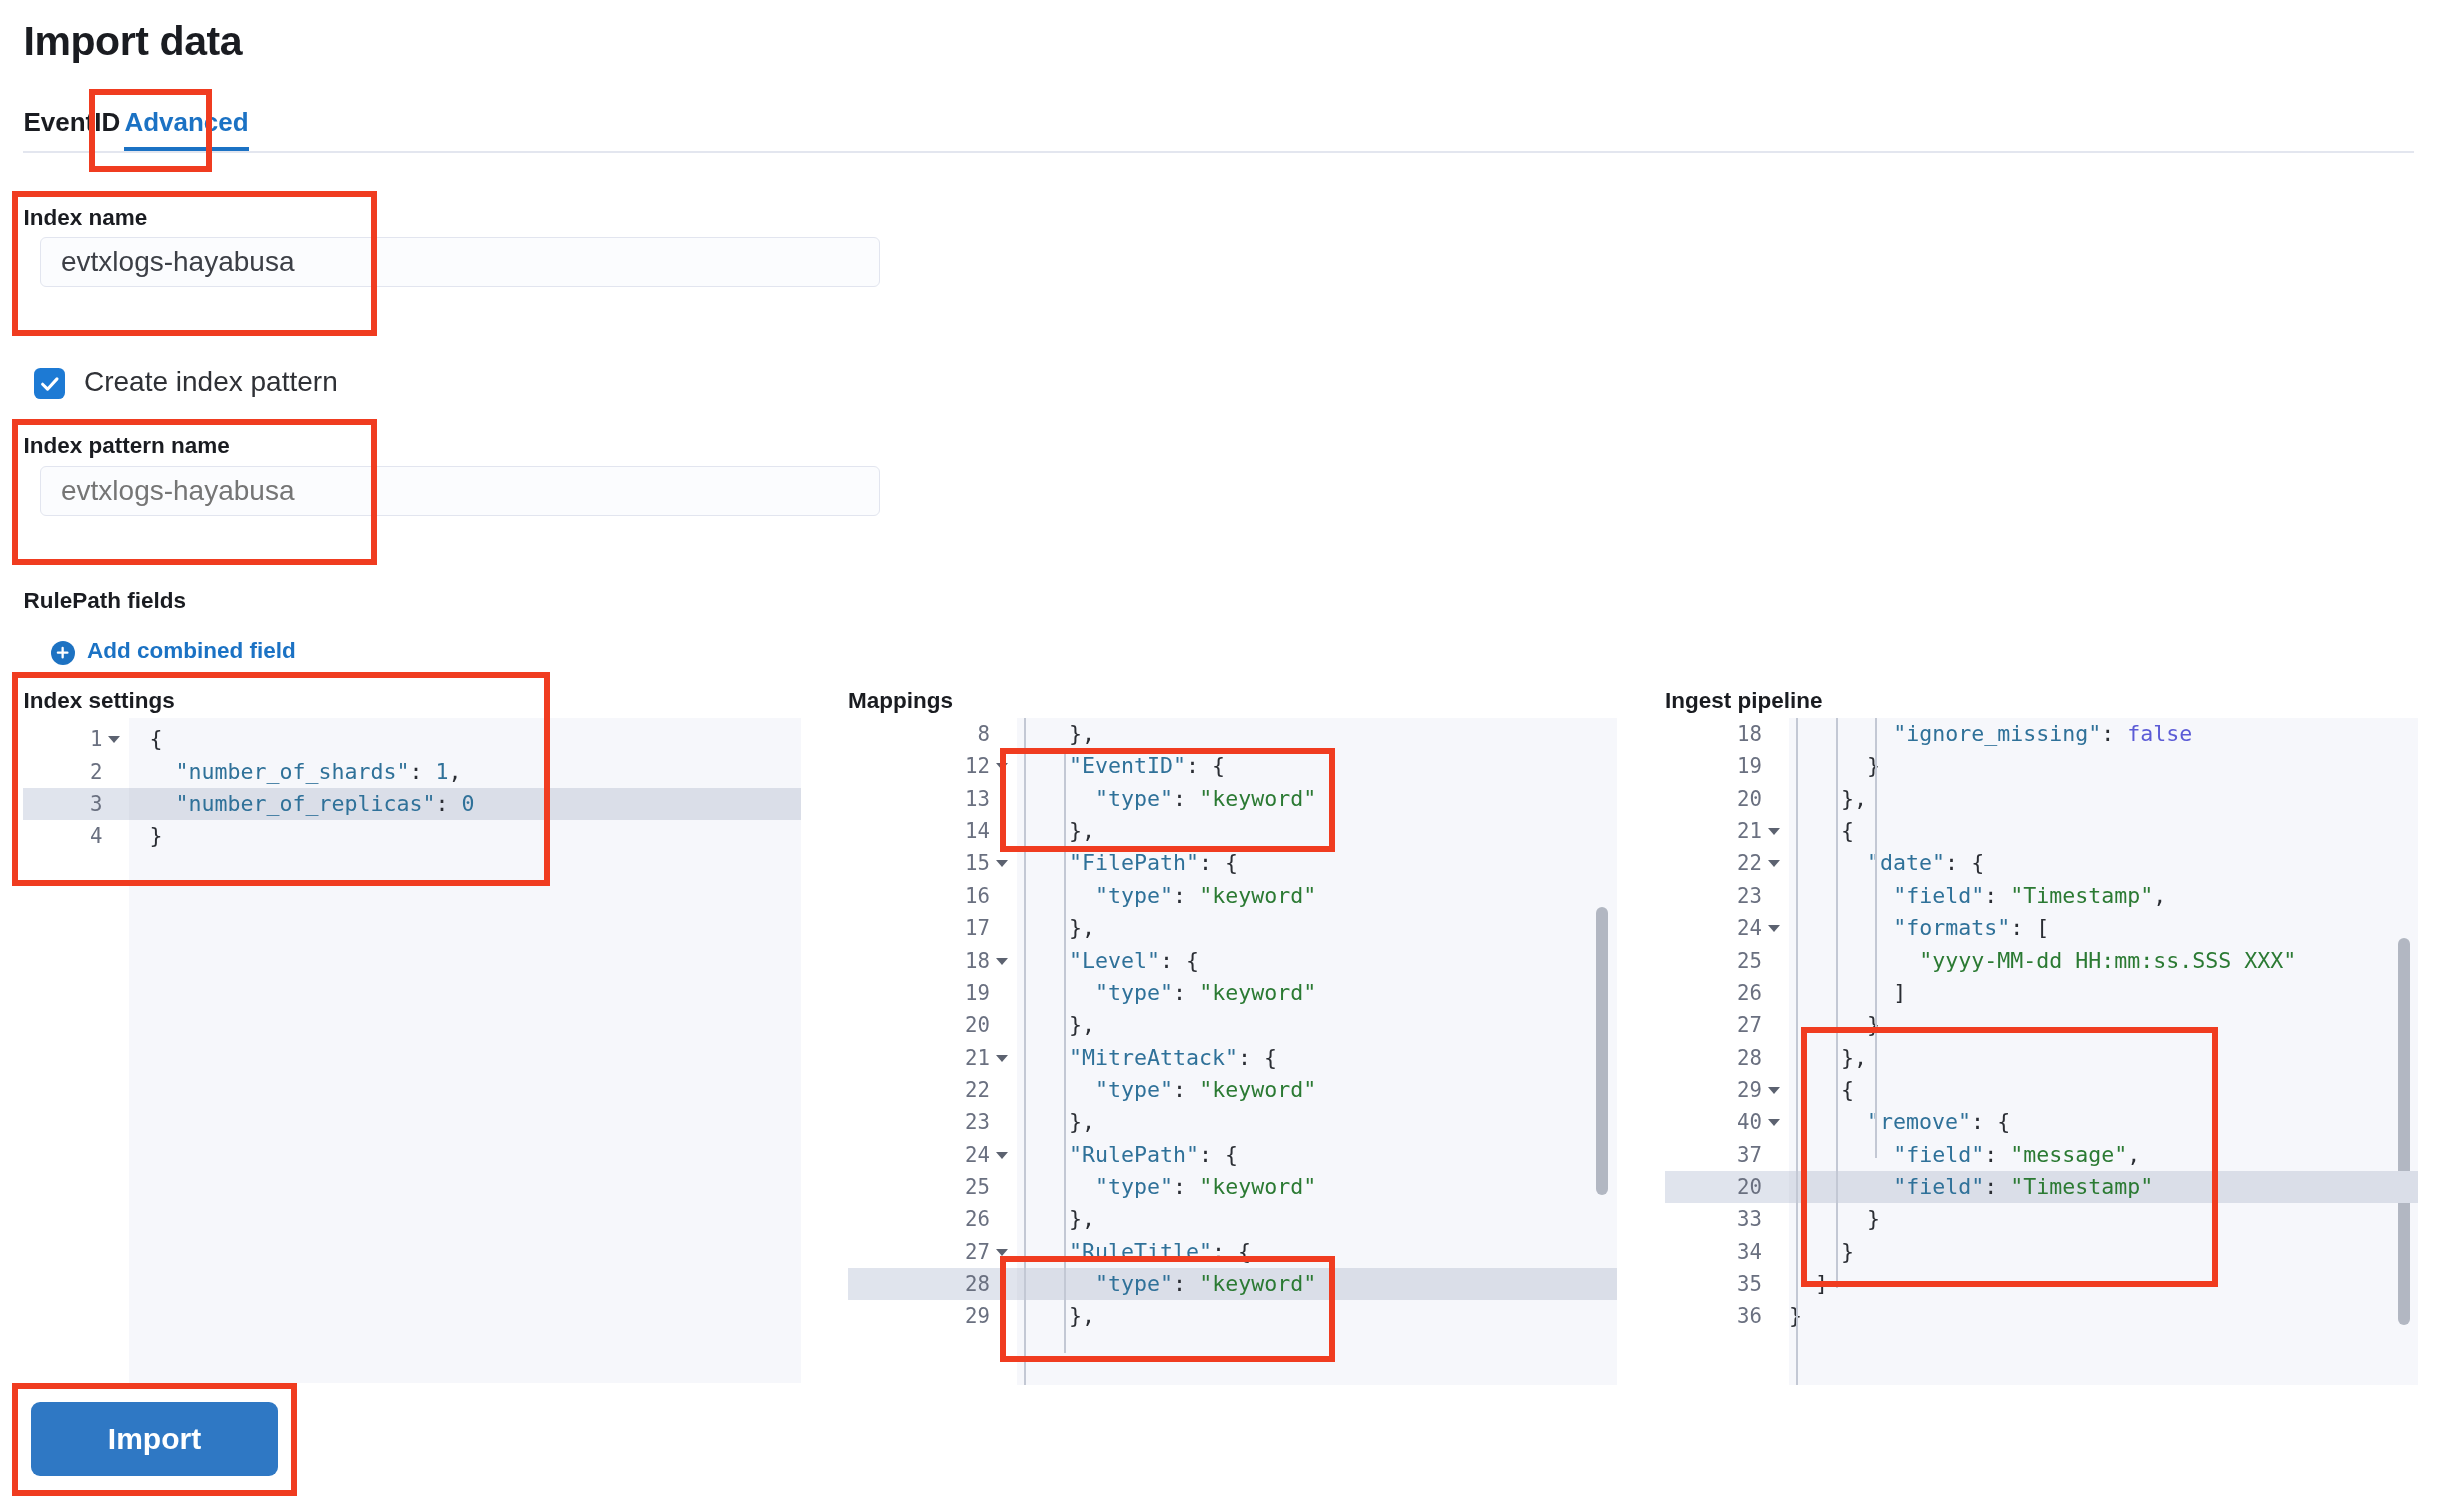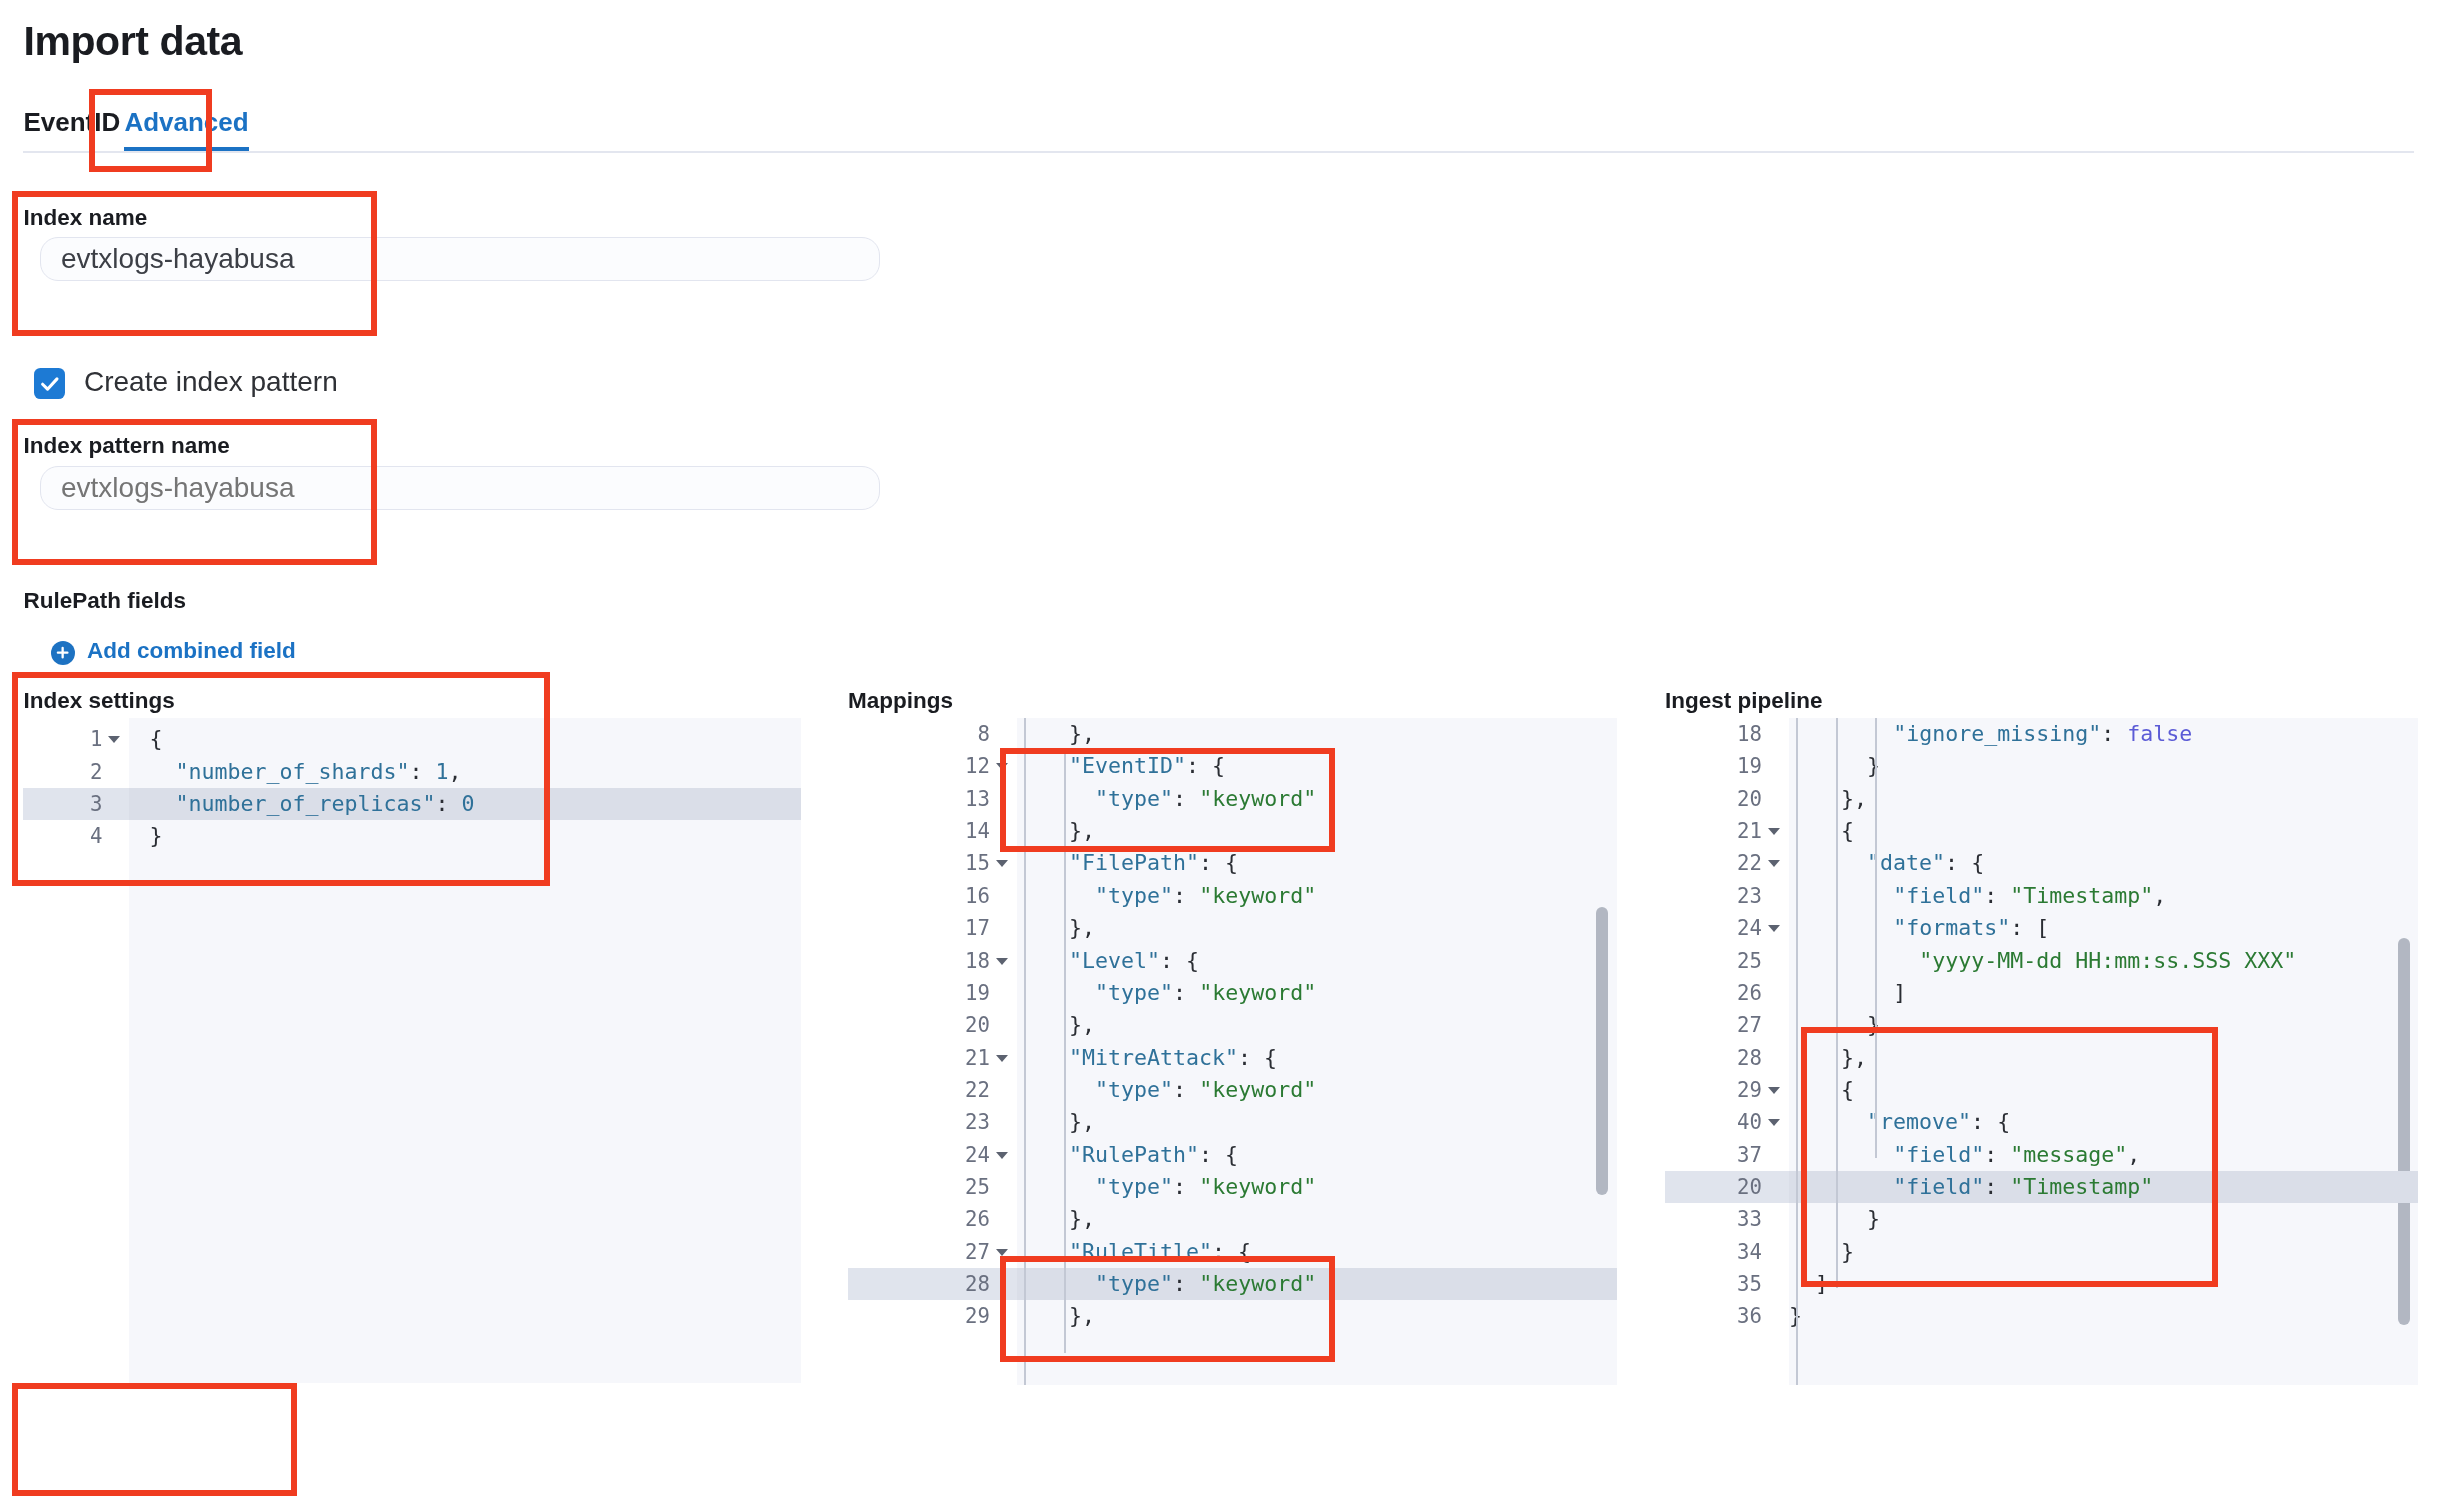--- a/index.html
+++ b/index.html
@@ -40,21 +40,21 @@
     background: #1b72c4;
   }
 
   
   .field-label {
     position: absolute;
     font-size: 22.5px; font-weight: bold; color: #1a1c21;
   }
   .text-input {
     position: absolute;
-    height: 44px; border: 0.9px solid #e2e5ef; border-radius: 18px;
+    height: 50px; border: 0.9px solid #e2e5ef; border-radius: 6px;
     background: #fbfcfe;
     font-size: 28px; color: #3c3f46;
     padding: 0 20px; line-height: 54px;
     font-family: "Liberation Sans", sans-serif;
     outline: none;
   }
   .text-input.placeholder { color: #878a92; }
 
   
   .checkrow { position: absolute; left: 34px; top: 366px; height: 36px; }
@@ -417,20 +417,21 @@
           <div class="code-line" style="top: 518px; padding-left: 0px;"><span class="tok-punc"> </span><span class="tok-punc"> </span><span class="tok-punc"> </span><span class="tok-punc"> </span><span class="tok-punc">}</span></div>
           <div class="code-line" style="top: 550px; padding-left: 0px;"><span class="tok-punc"> </span><span class="tok-punc"> </span><span class="tok-punc">]</span></div>
           <div class="code-line" style="top: 582px; padding-left: 0px;"><span class="tok-punc">}</span></div>
           <div class="indent-guide" style="left: 7.2px; top: 0px; bottom: 0px;"></div>
           <div class="indent-guide" style="left: 47px; top: 0px; bottom: 97px;"></div>
           <div class="indent-guide" style="left: 86px; top: 0px; bottom: 227px;"></div>
         </div>
       </div>
   </div>
 
+  <button class="import-btn">Import</button>
 
   <div class="anno" style="left:89px;  top:89px;   width:123px; height:83px;"></div>
   <div class="anno" style="left:11.7px;  top:191px;  width:365px; height:145px;"></div>
   <div class="anno" style="left:11.7px;  top:419px;  width:365px; height:146px;"></div>
   <div class="anno" style="left:11.7px;  top:672px;  width:538px; height:214px;"></div>
   <div class="anno" style="left:1000px;top:748px;  width:335px; height:104px;"></div>
   <div class="anno" style="left:1000px;top:1256px; width:335px; height:106px;"></div>
   <div class="anno" style="left:1801px;top:1027px; width:417px; height:260px;"></div>
   <div class="anno" style="left:11.7px;  top:1383px; width:285px; height:113px;"></div>
 

